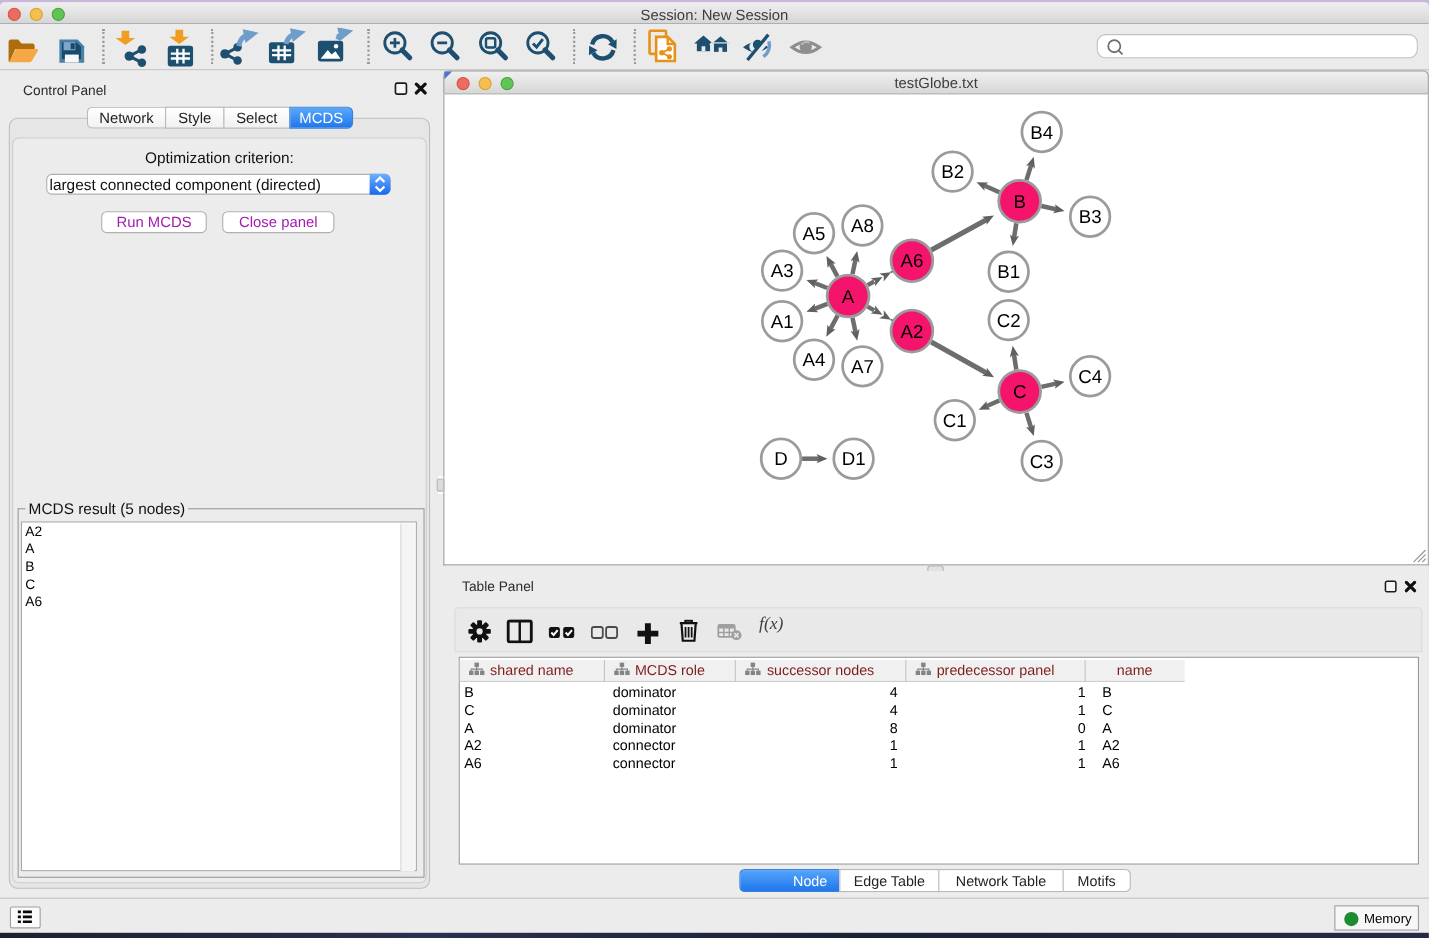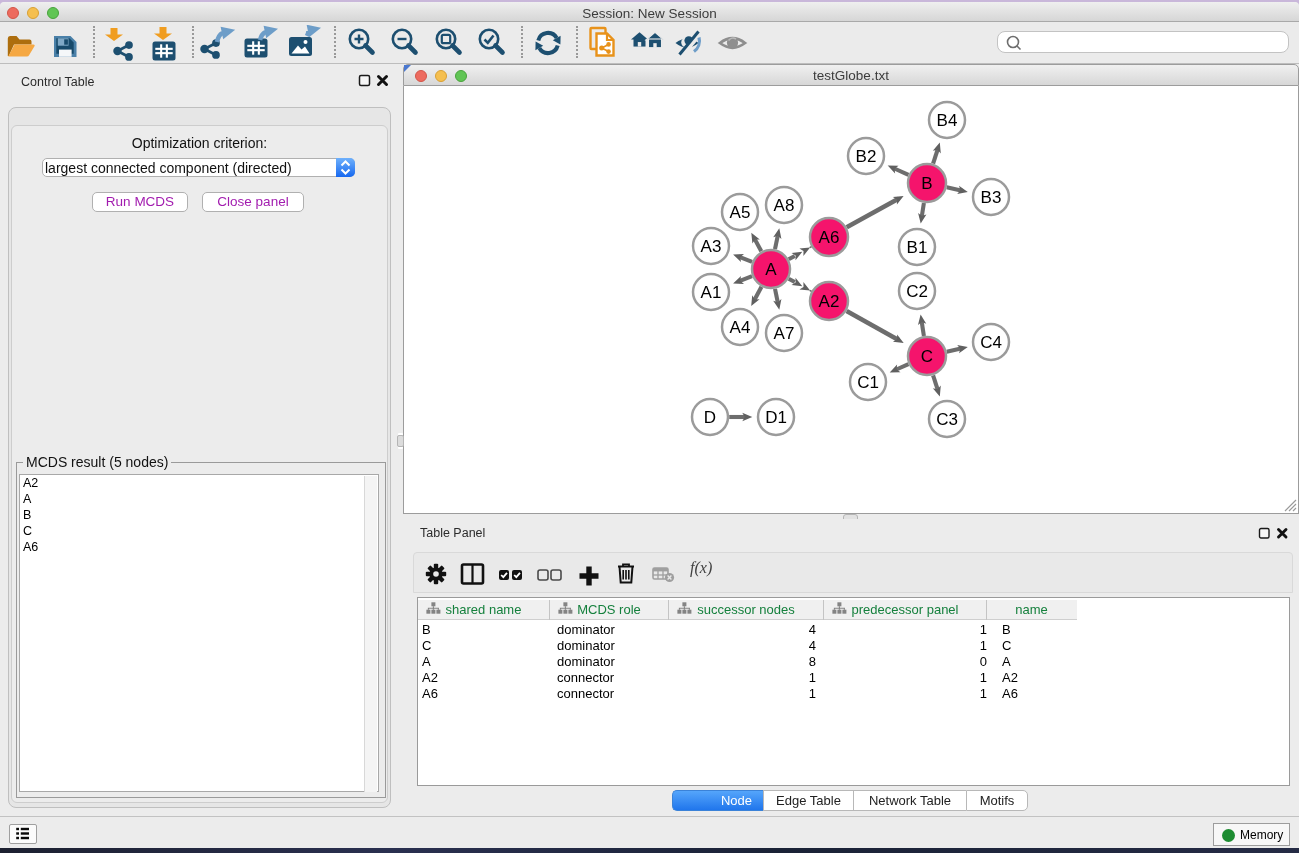--- a/index.html
+++ b/index.html
@@ -44,21 +44,21 @@
 #netcanvas { position:absolute; left:0; top:22px; width:896px; height:428px; background:#fff; border:1px solid #9c9c9c; border-top:none; }
 .corner { position:absolute; left:0; top:0; width:0; height:0; border-left:7px solid #4a78d0; border-bottom:7px solid transparent; }
 .vhandle { position:absolute; left:397px; top:433px; width:7px; height:12px; background:#dcdcdc; border:1px solid #b5b5b5; border-radius:2px; box-shadow:0 -3px 0 -1px #fff, 0 3px 0 -1px #fff; }
 .hhandle { position:absolute; left:843px; top:512px; width:15px; height:8px; background:#e2e2e2; border:1px solid #b5b5b5; border-radius:3px; }
 
 #tpanel { position:absolute; left:403px; top:517px; width:896px; height:297px; background:#ececec; }
 #tpanel .title { position:absolute; left:17px; top:7px; font-size:12.5px; color:#2b2b2b; }
 #ttool { position:absolute; left:10px; top:33px; width:880px; height:41px; background:#e9e9e9; border:1px solid #d9d9d9; border-radius:4px 4px 0 0; }
 #tbl { position:absolute; left:14px; top:78px; width:873px; height:189px; background:#fff; border:1px solid #9a9a9a; }
 #thead { position:absolute; left:0; top:2px; width:659px; height:20px; background:#f0f0f0; border-bottom:1px solid #cfcfcf; }
-.hcell { position:absolute; top:0; height:20px; border-right:1px solid #c4c4c4; font-size:13px; color:#15803d; text-align:center; line-height:19px; }
+.hcell { position:absolute; top:0; height:20px; border-right:1px solid #c4c4c4; font-size:13px; color:#7f1d1d; text-align:center; line-height:19px; }
 .hico { position:absolute; top:4px; }
 .trow { position:absolute; font-size:13px; color:#000; height:16px; line-height:16px; }
 .num { text-align:right; }
 #btabs { position:absolute; left:269px; top:271px; height:21px; display:flex; }
 #btabs .tab { height:21px; line-height:20px; font-size:13px; color:#222; background:#fff; border:1px solid #b8b8b8; border-right:none; text-align:center; }
 #btabs .tab:first-child { border-radius:5px 0 0 5px;padding-left:37px; }
 #btabs .tab:last-child { border-radius:0 5px 5px 0; border-right:1px solid #b8b8b8; }
 #btabs .tab.sel { background:linear-gradient(#55a5fb,#2076ec); color:#fff; border-color:#3a82d8; }
 #statusbar { position:absolute; left:0; top:814px; width:1299px; height:32px; background:#ececec; border-top:1px solid #c2c2c2; }
 #listbtn { position:absolute; left:9px; top:7px; width:28px; height:20px; background:#fbfbfb; border:1.5px solid #9f9f9f; border-radius:2px; }
@@ -192,28 +192,34 @@
     <div class="sep" style="left:576px;"></div>
     <div id="search">
         <svg width="20" height="22" style="position:absolute;left:6px;top:0px;" viewBox="0 0 20 22">
           <circle cx="9" cy="10" r="5.5" fill="none" stroke="#6e6e6e" stroke-width="1.6"></circle>
           <line x1="13" y1="14" x2="16.5" y2="17.5" stroke="#6e6e6e" stroke-width="1.6"></line>
         </svg>
       </div>
   </div>
 
   <div id="cpanel">
-    <div class="title">Control Table</div>
+    <div class="title">Control Panel</div>
     <svg class="abs" style="left:358px;top:10px;" width="32" height="14" viewBox="0 0 32 14">
       <rect x="1.5" y="1.5" width="10" height="10" rx="1.5" fill="#f6f6f6" stroke="#1a1a1a" stroke-width="1.5"></rect>
       <path d="M20.5 2.5 L28.5 10.5 M28.5 2.5 L20.5 10.5" stroke="#111" stroke-width="3" stroke-linecap="round"></path>
     </svg>
     <div class="tabpane">
         <div class="tabinner"></div>
       </div>
+    <div id="tabs">
+      <div class="tab" style="width:71px;">Network</div>
+        <div class="tab" style="width:53px;">Style</div>
+        <div class="tab" style="width:60px;">Select</div>
+        <div class="tab sel" style="width:58px;">MCDS</div>
+    </div>
     <div id="optlabel">Optimization criterion:</div>
     <div id="combo">largest connected component (directed)
       <div class="stepper"><svg width="19" height="19" viewBox="0 0 19 19">
             <path d="M5.5 7.5 L9.5 3.5 L13.5 7.5" fill="none" stroke="#fff" stroke-width="2"></path>
             <path d="M5.5 11.5 L9.5 15.5 L13.5 11.5" fill="none" stroke="#fff" stroke-width="2"></path>
           </svg></div>
     </div>
     <div class="btn" style="left:92px;width:96px;">Run MCDS</div>
     <div class="btn" style="left:202px;width:102px;">Close panel</div>
     <div id="mcdsbox">

